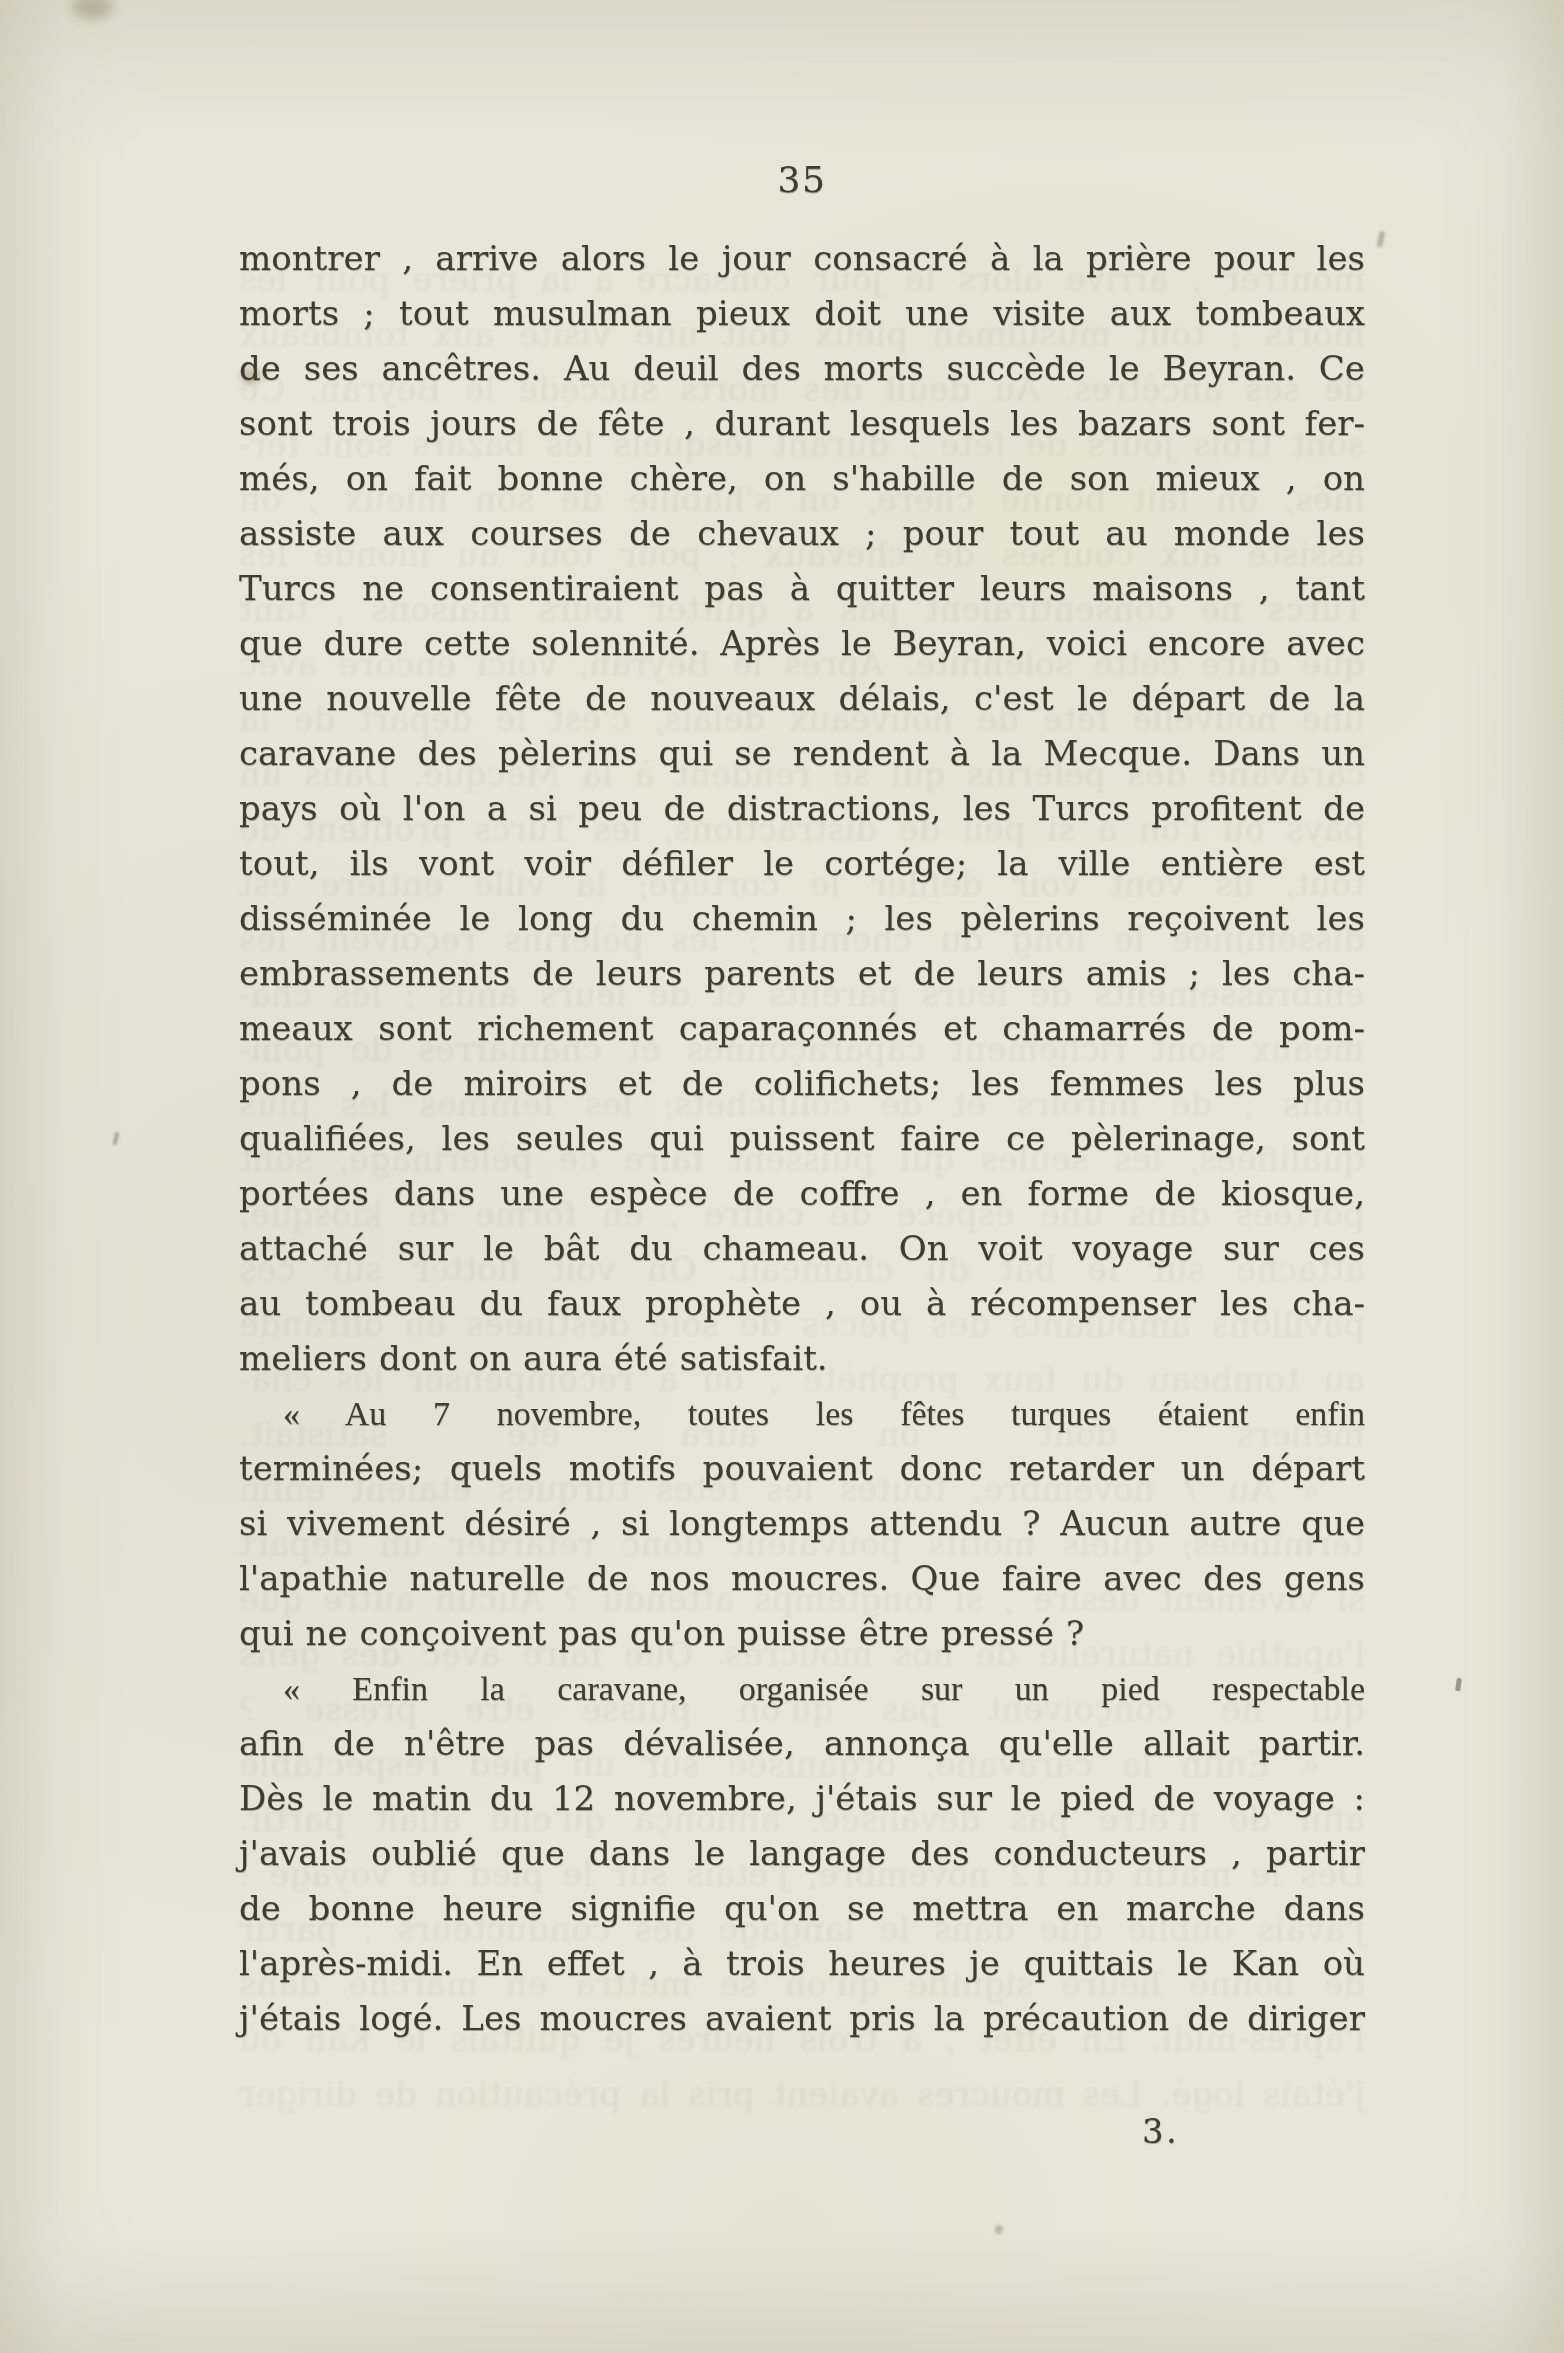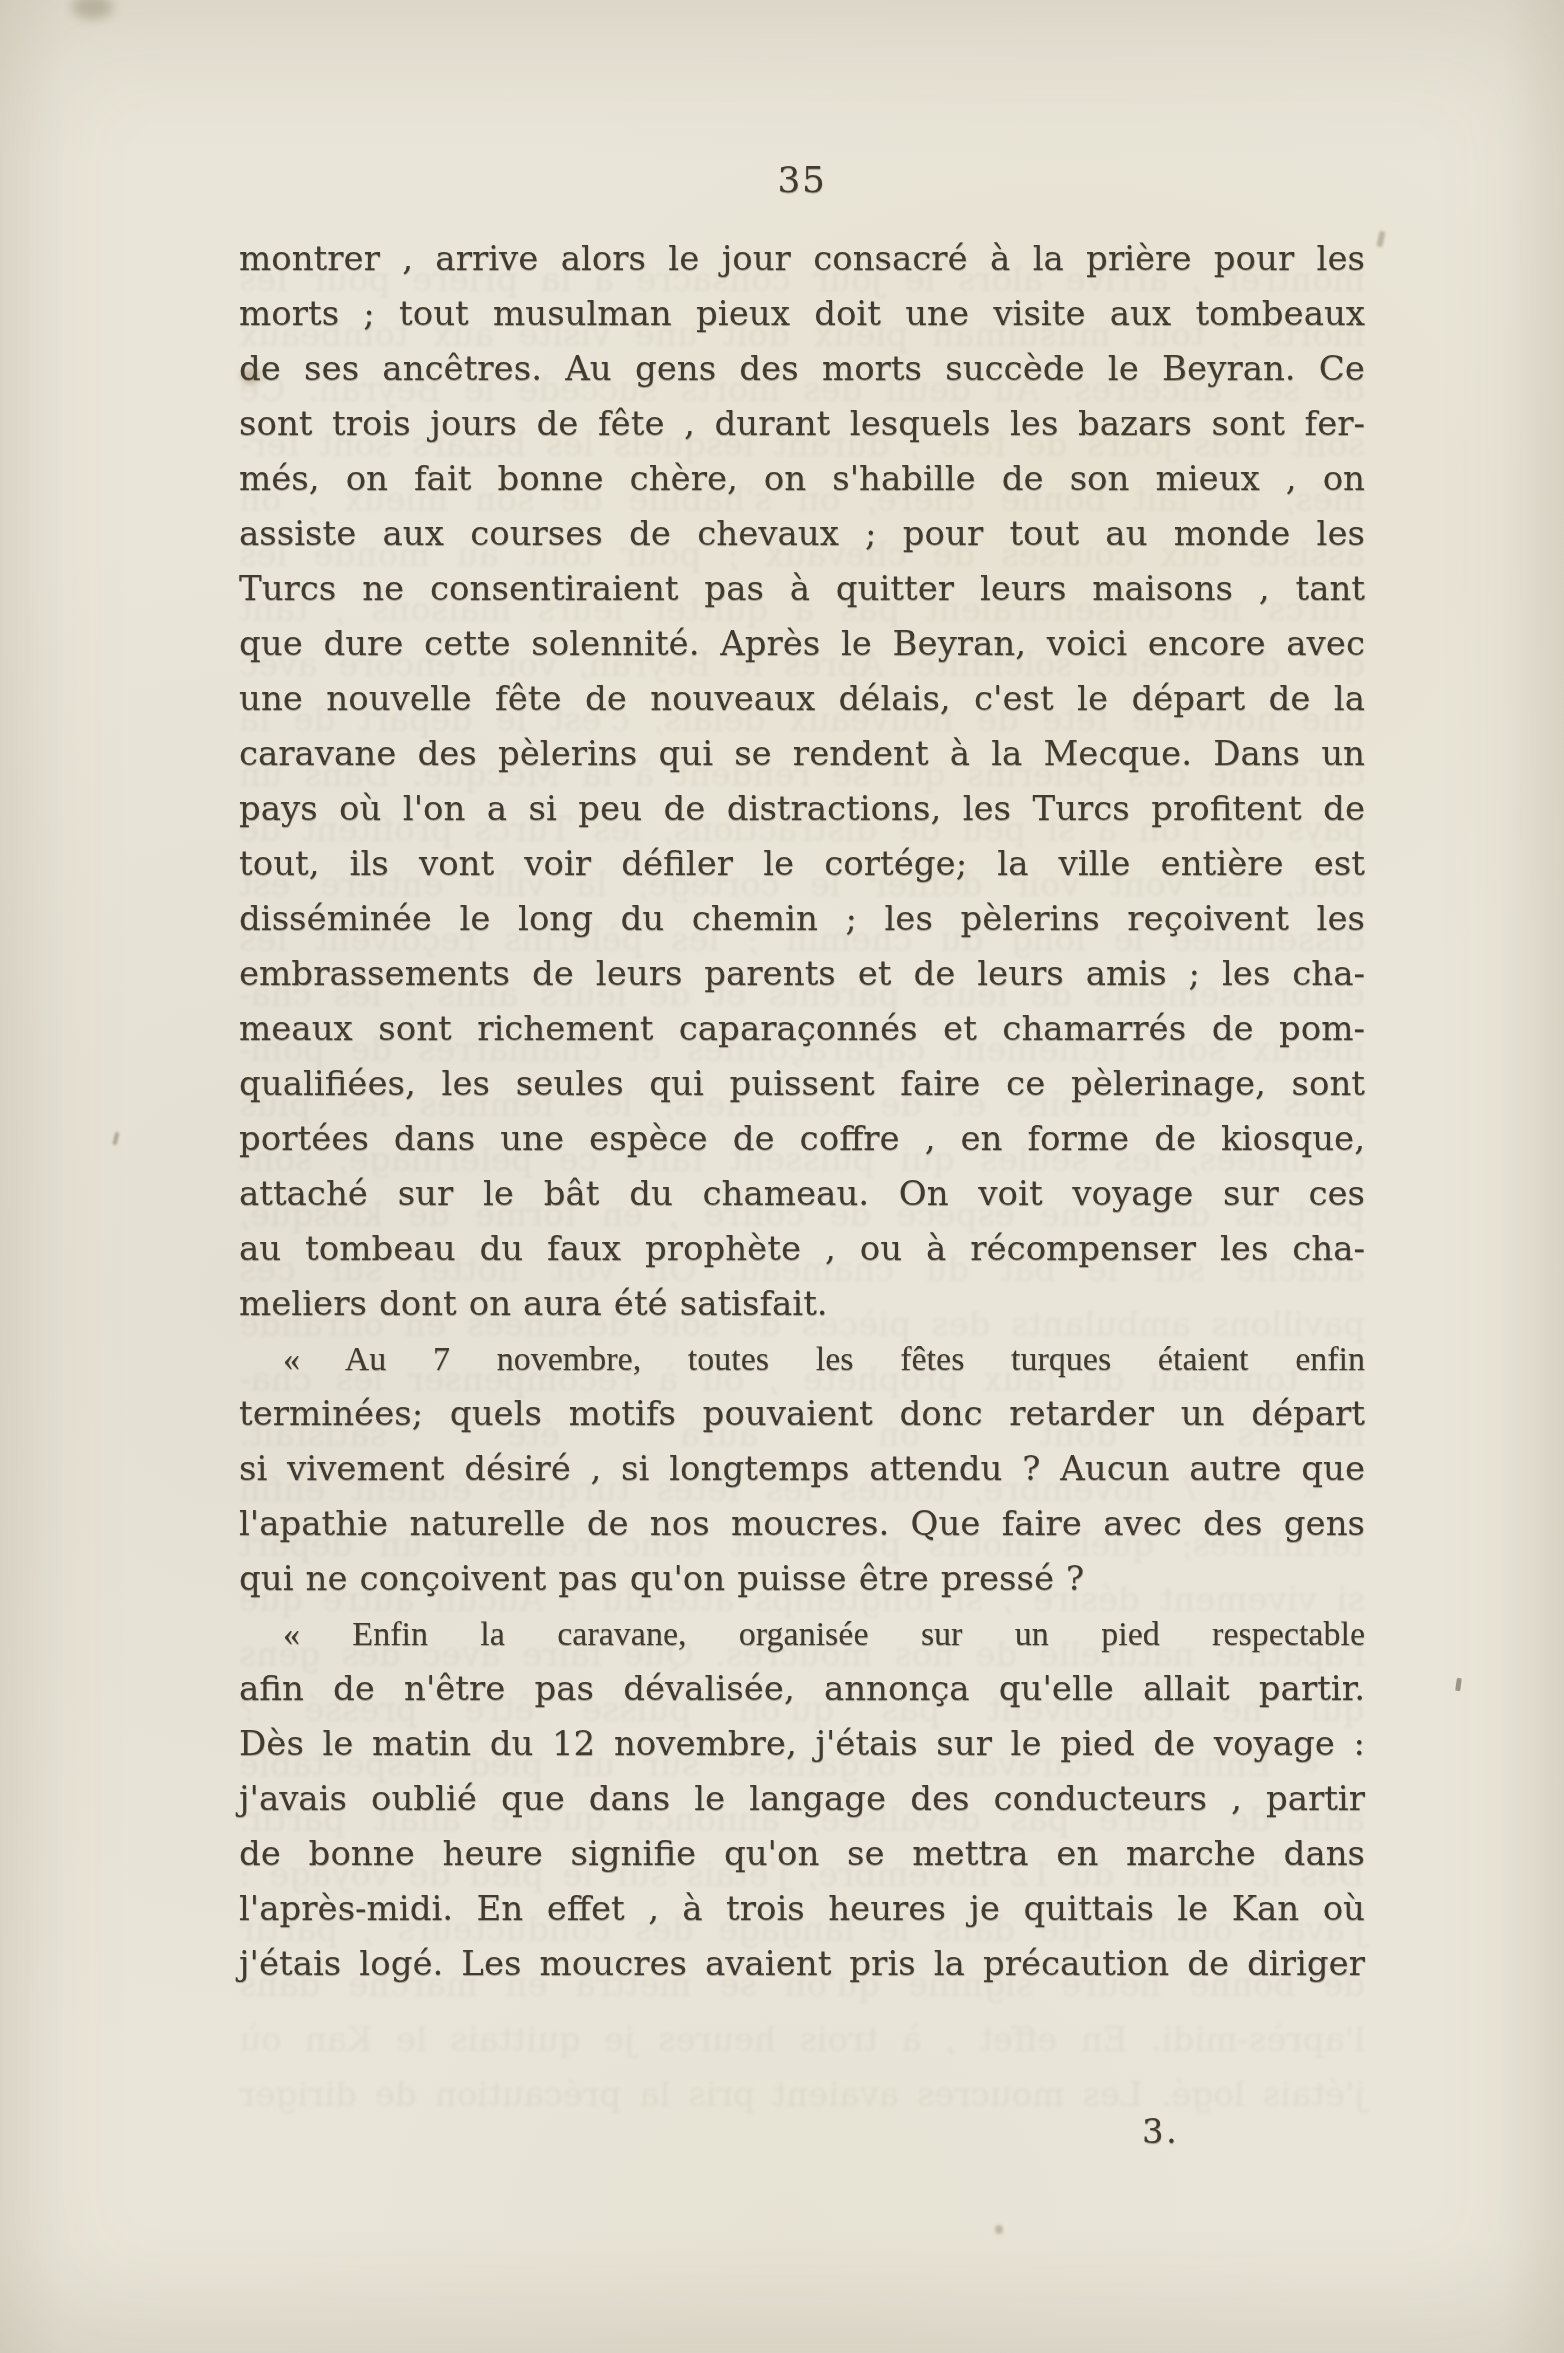--- a/index.html
+++ b/index.html
@@ -138,33 +138,34 @@
       <div class="line">de bonne heure signifie qu'on se mettra en marche dans</div>
       <div class="line">l'après-midi. En effet , à trois heures je quittais le Kan où</div>
       <div class="line">j'étais logé. Les moucres avaient pris la précaution de diriger</div>
     </div>
 
   <div class="pageno">35</div>
 
   <div class="textblock">
       <div class="line">montrer , arrive alors le jour consacré à la prière pour les</div>
       <div class="line">morts ; tout musulman pieux doit une visite aux tombeaux</div>
-      <div class="line">de ses ancêtres. Au gens des morts succède le Beyran. Ce</div>
+      <div class="line">de ses ancêtres. Au deuil des morts succède le Beyran. Ce</div>
       <div class="line">sont trois jours de fête , durant lesquels les bazars sont fer-</div>
       <div class="line">més, on fait bonne chère, on s'habille de son mieux , on</div>
       <div class="line">assiste aux courses de chevaux ; pour tout au monde les</div>
       <div class="line">Turcs ne consentiraient pas à quitter leurs maisons , tant</div>
       <div class="line">que dure cette solennité. Après le Beyran, voici encore avec</div>
       <div class="line">une nouvelle fête de nouveaux délais, c'est le départ de la</div>
       <div class="line">caravane des pèlerins qui se rendent à la Mecque. Dans un</div>
       <div class="line">pays où l'on a si peu de distractions, les Turcs profitent de</div>
       <div class="line">tout, ils vont voir défiler le cortége; la ville entière est</div>
       <div class="line">disséminée le long du chemin ; les pèlerins reçoivent les</div>
       <div class="line">embrassements de leurs parents et de leurs amis ; les cha-</div>
       <div class="line">meaux sont richement caparaçonnés et chamarrés de pom-</div>
+      <div class="line">pons , de miroirs et de colifichets; les femmes les plus</div>
       <div class="line">qualifiées, les seules qui puissent faire ce pèlerinage, sont</div>
       <div class="line">portées dans une espèce de coffre , en forme de kiosque,</div>
       <div class="line">attaché sur le bât du chameau. On voit voyage sur ces</div>
       <div class="line">au tombeau du faux prophète , ou à récompenser les cha-</div>
       <div class="line endline">meliers dont on aura été satisfait.</div>
       <div class="line indent">« Au 7 novembre, toutes les fêtes turques étaient enfin</div>
       <div class="line">terminées; quels motifs pouvaient donc retarder un départ</div>
       <div class="line">si vivement désiré , si longtemps attendu ? Aucun autre que</div>
       <div class="line">l'apathie naturelle de nos moucres. Que faire avec des gens</div>
       <div class="line endline">qui ne conçoivent pas qu'on puisse être pressé ?</div>

